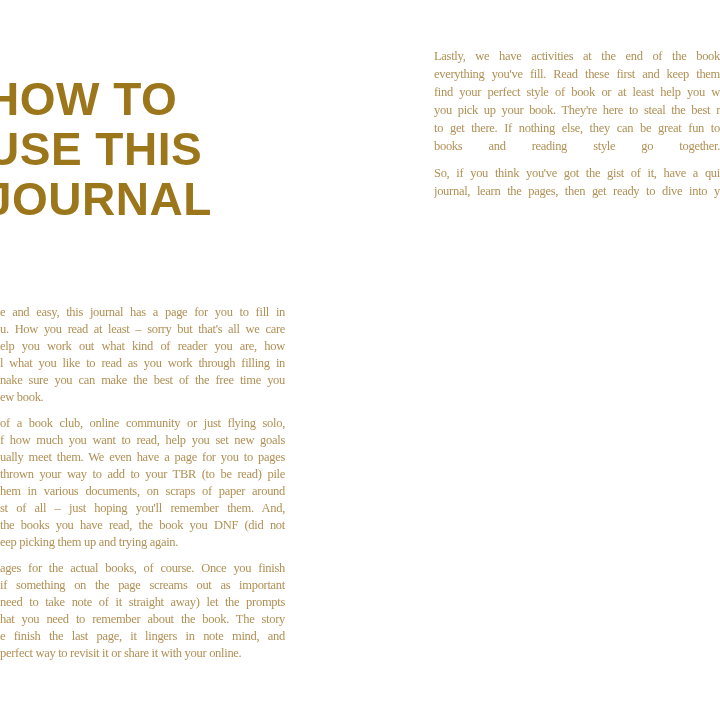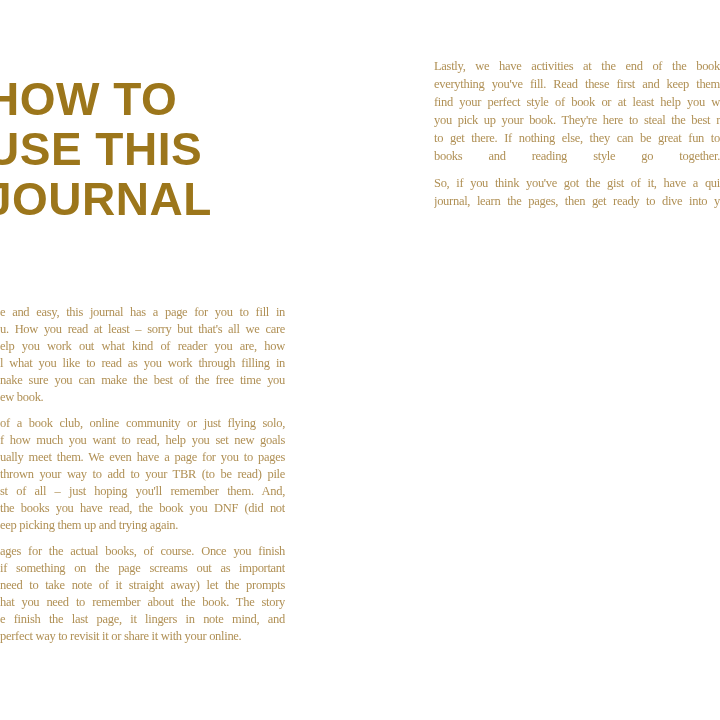--- a/index.html
+++ b/index.html
@@ -34,21 +34,21 @@
     letter-spacing: -0.3px;
     overflow: hidden;
   }
   .left-column {
     top: 304px;
     left: 0;
     width: 285px;
     line-height: 17px;
   }
   .right-column {
-    top: 57px;
+    top: 47px;
     left: 434px;
     width: 286px;
     line-height: 18px;
   }
   .para { margin: 0 0 9px 0; }
   .para:last-child { margin-bottom: 0; }
   .line {
     text-align: justify;
     text-align-last: justify;
   }
@@ -90,20 +90,21 @@
         <div class="line">elp you work out what kind of reader you are, how</div>
         <div class="line">l what you like to read as you work through filling in</div>
         <div class="line">nake sure you can make the best of the free time you</div>
         <div class="line line-last">ew book.</div>
       </div>
       <div class="para">
         <div class="line">of a book club, online community or just flying solo,</div>
         <div class="line">f how much you want to read, help you set new goals</div>
         <div class="line">ually meet them. We even have a page for you to pages</div>
         <div class="line">thrown your way to add to your TBR (to be read) pile</div>
+        <div class="line">hem in various documents, on scraps of paper around</div>
         <div class="line">st of all – just hoping you'll remember them. And,</div>
         <div class="line">the books you have read, the book you DNF (did not</div>
         <div class="line line-last">eep picking them up and trying again.</div>
       </div>
       <div class="para">
         <div class="line">ages for the actual books, of course. Once you finish</div>
         <div class="line">if something on the page screams out as important</div>
         <div class="line">need to take note of it straight away) let the prompts</div>
         <div class="line">hat you need to remember about the book. The story</div>
         <div class="line">e finish the last page, it lingers in note mind, and</div>

